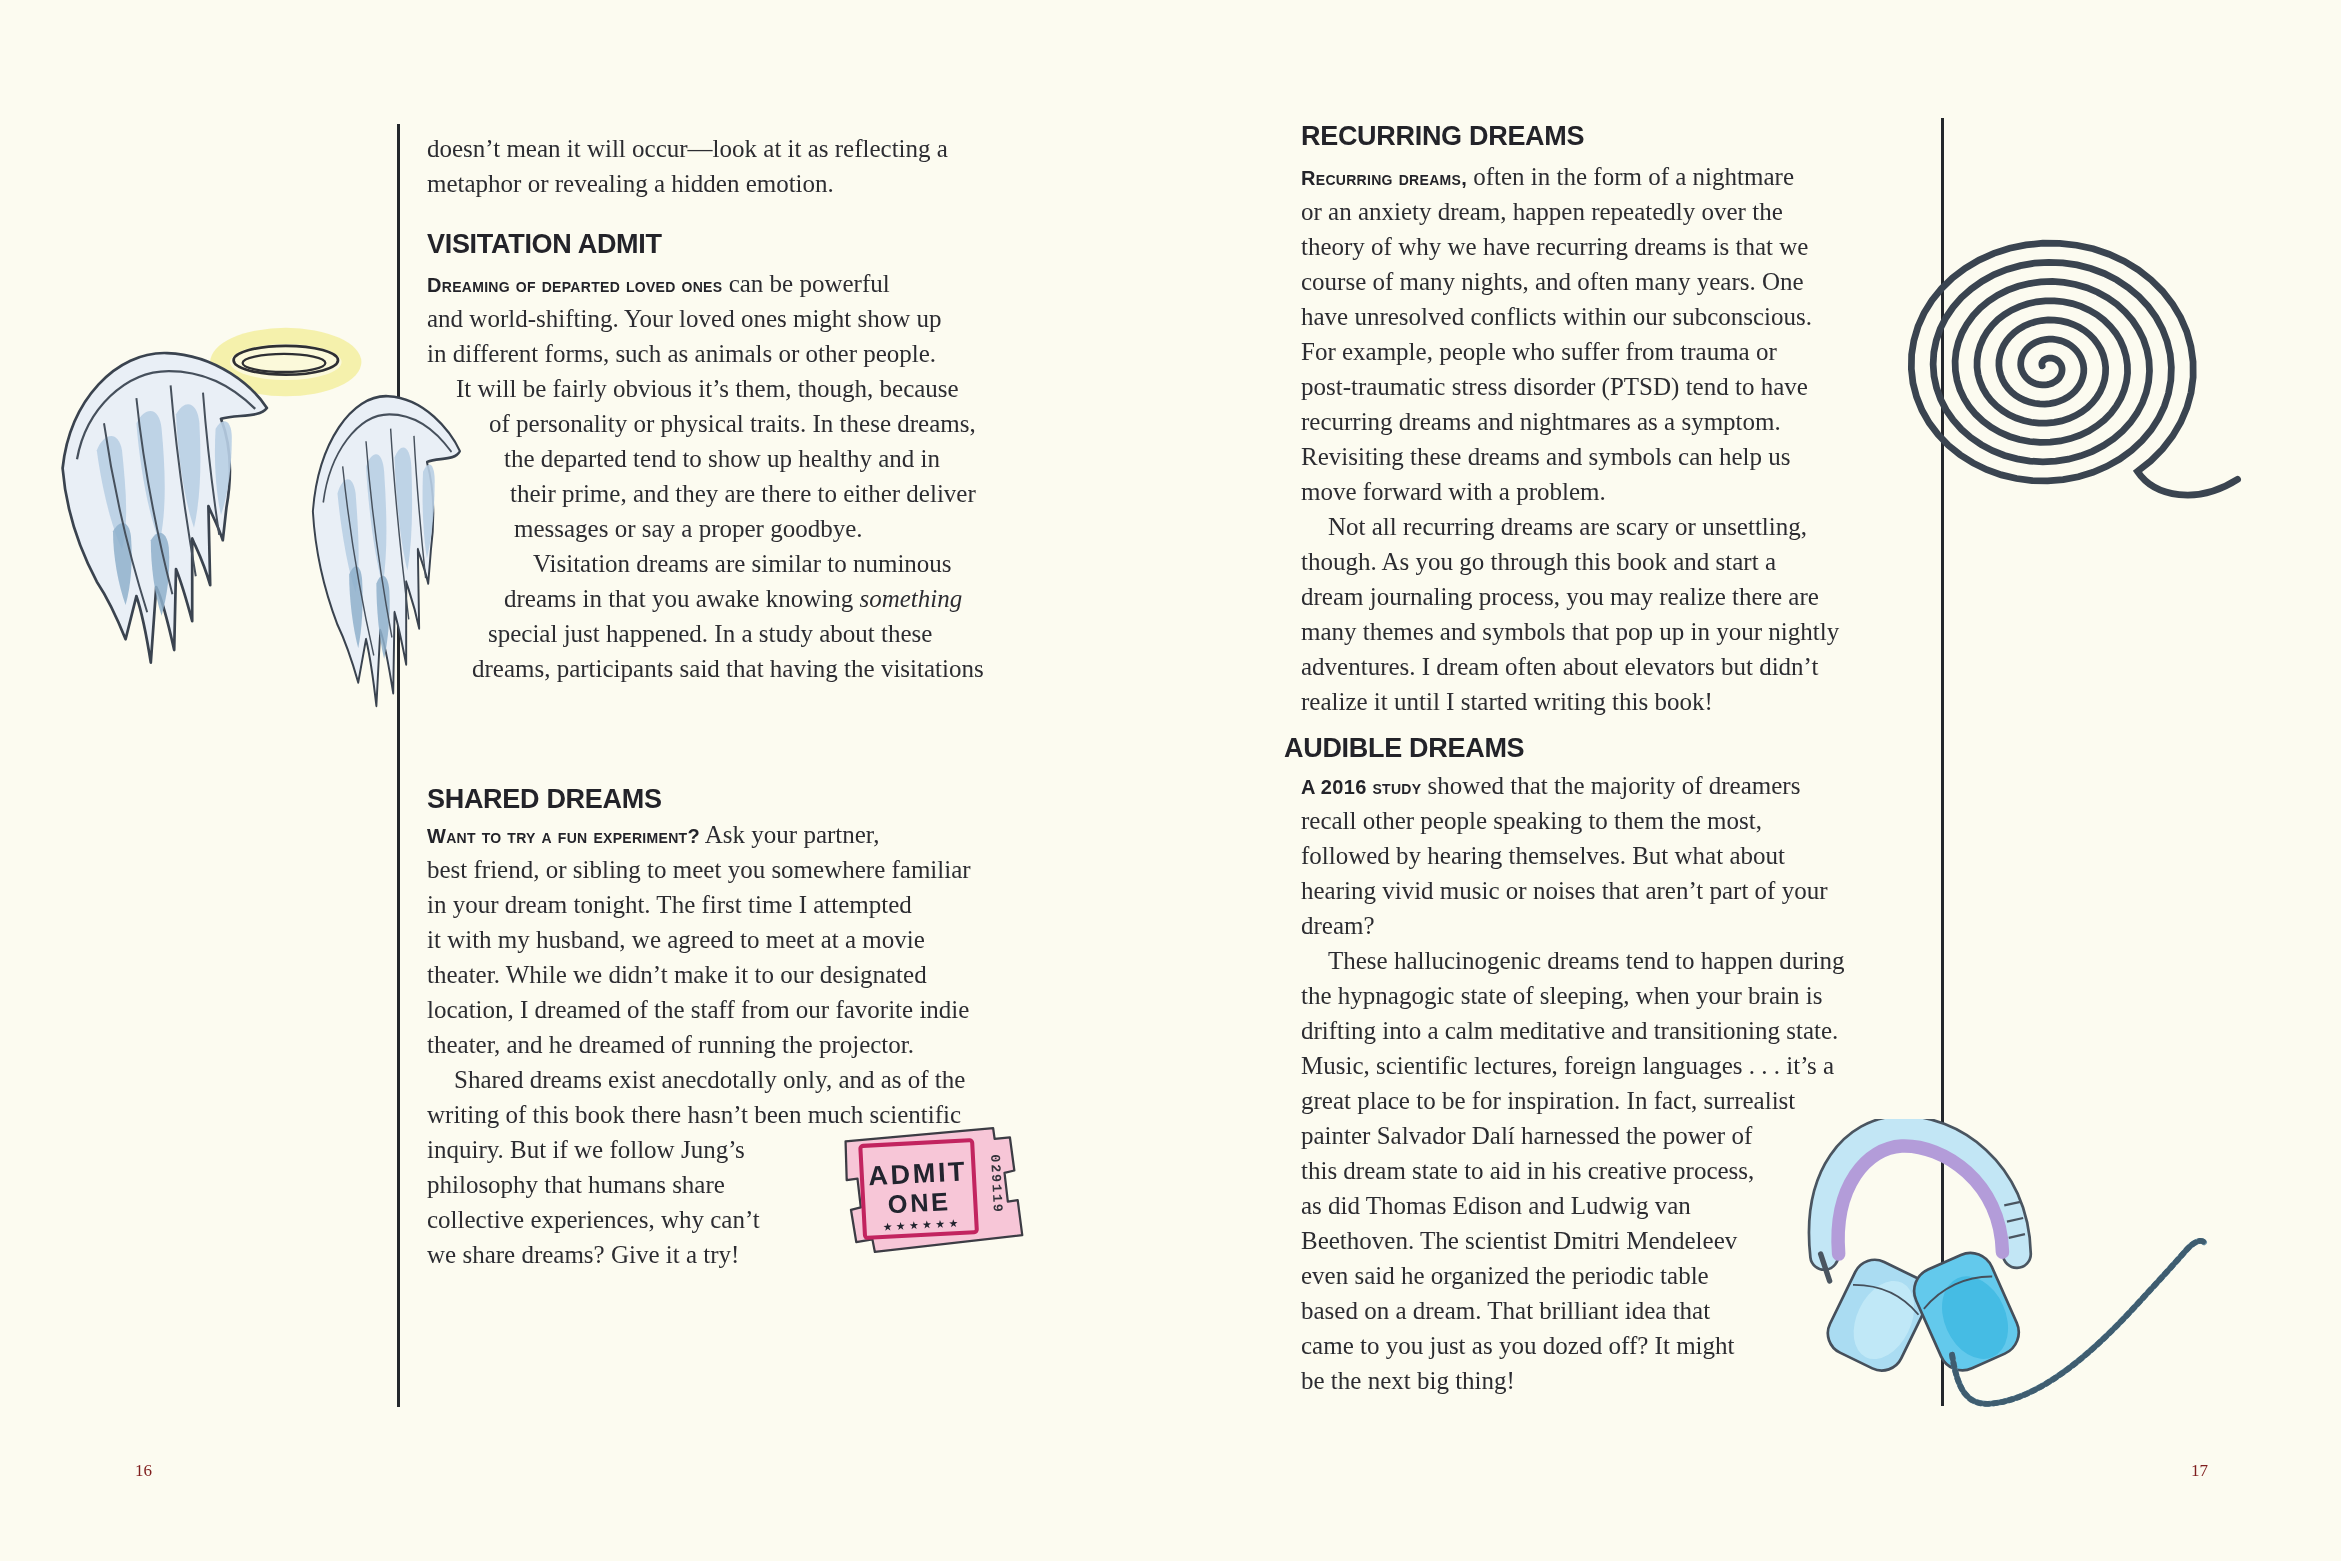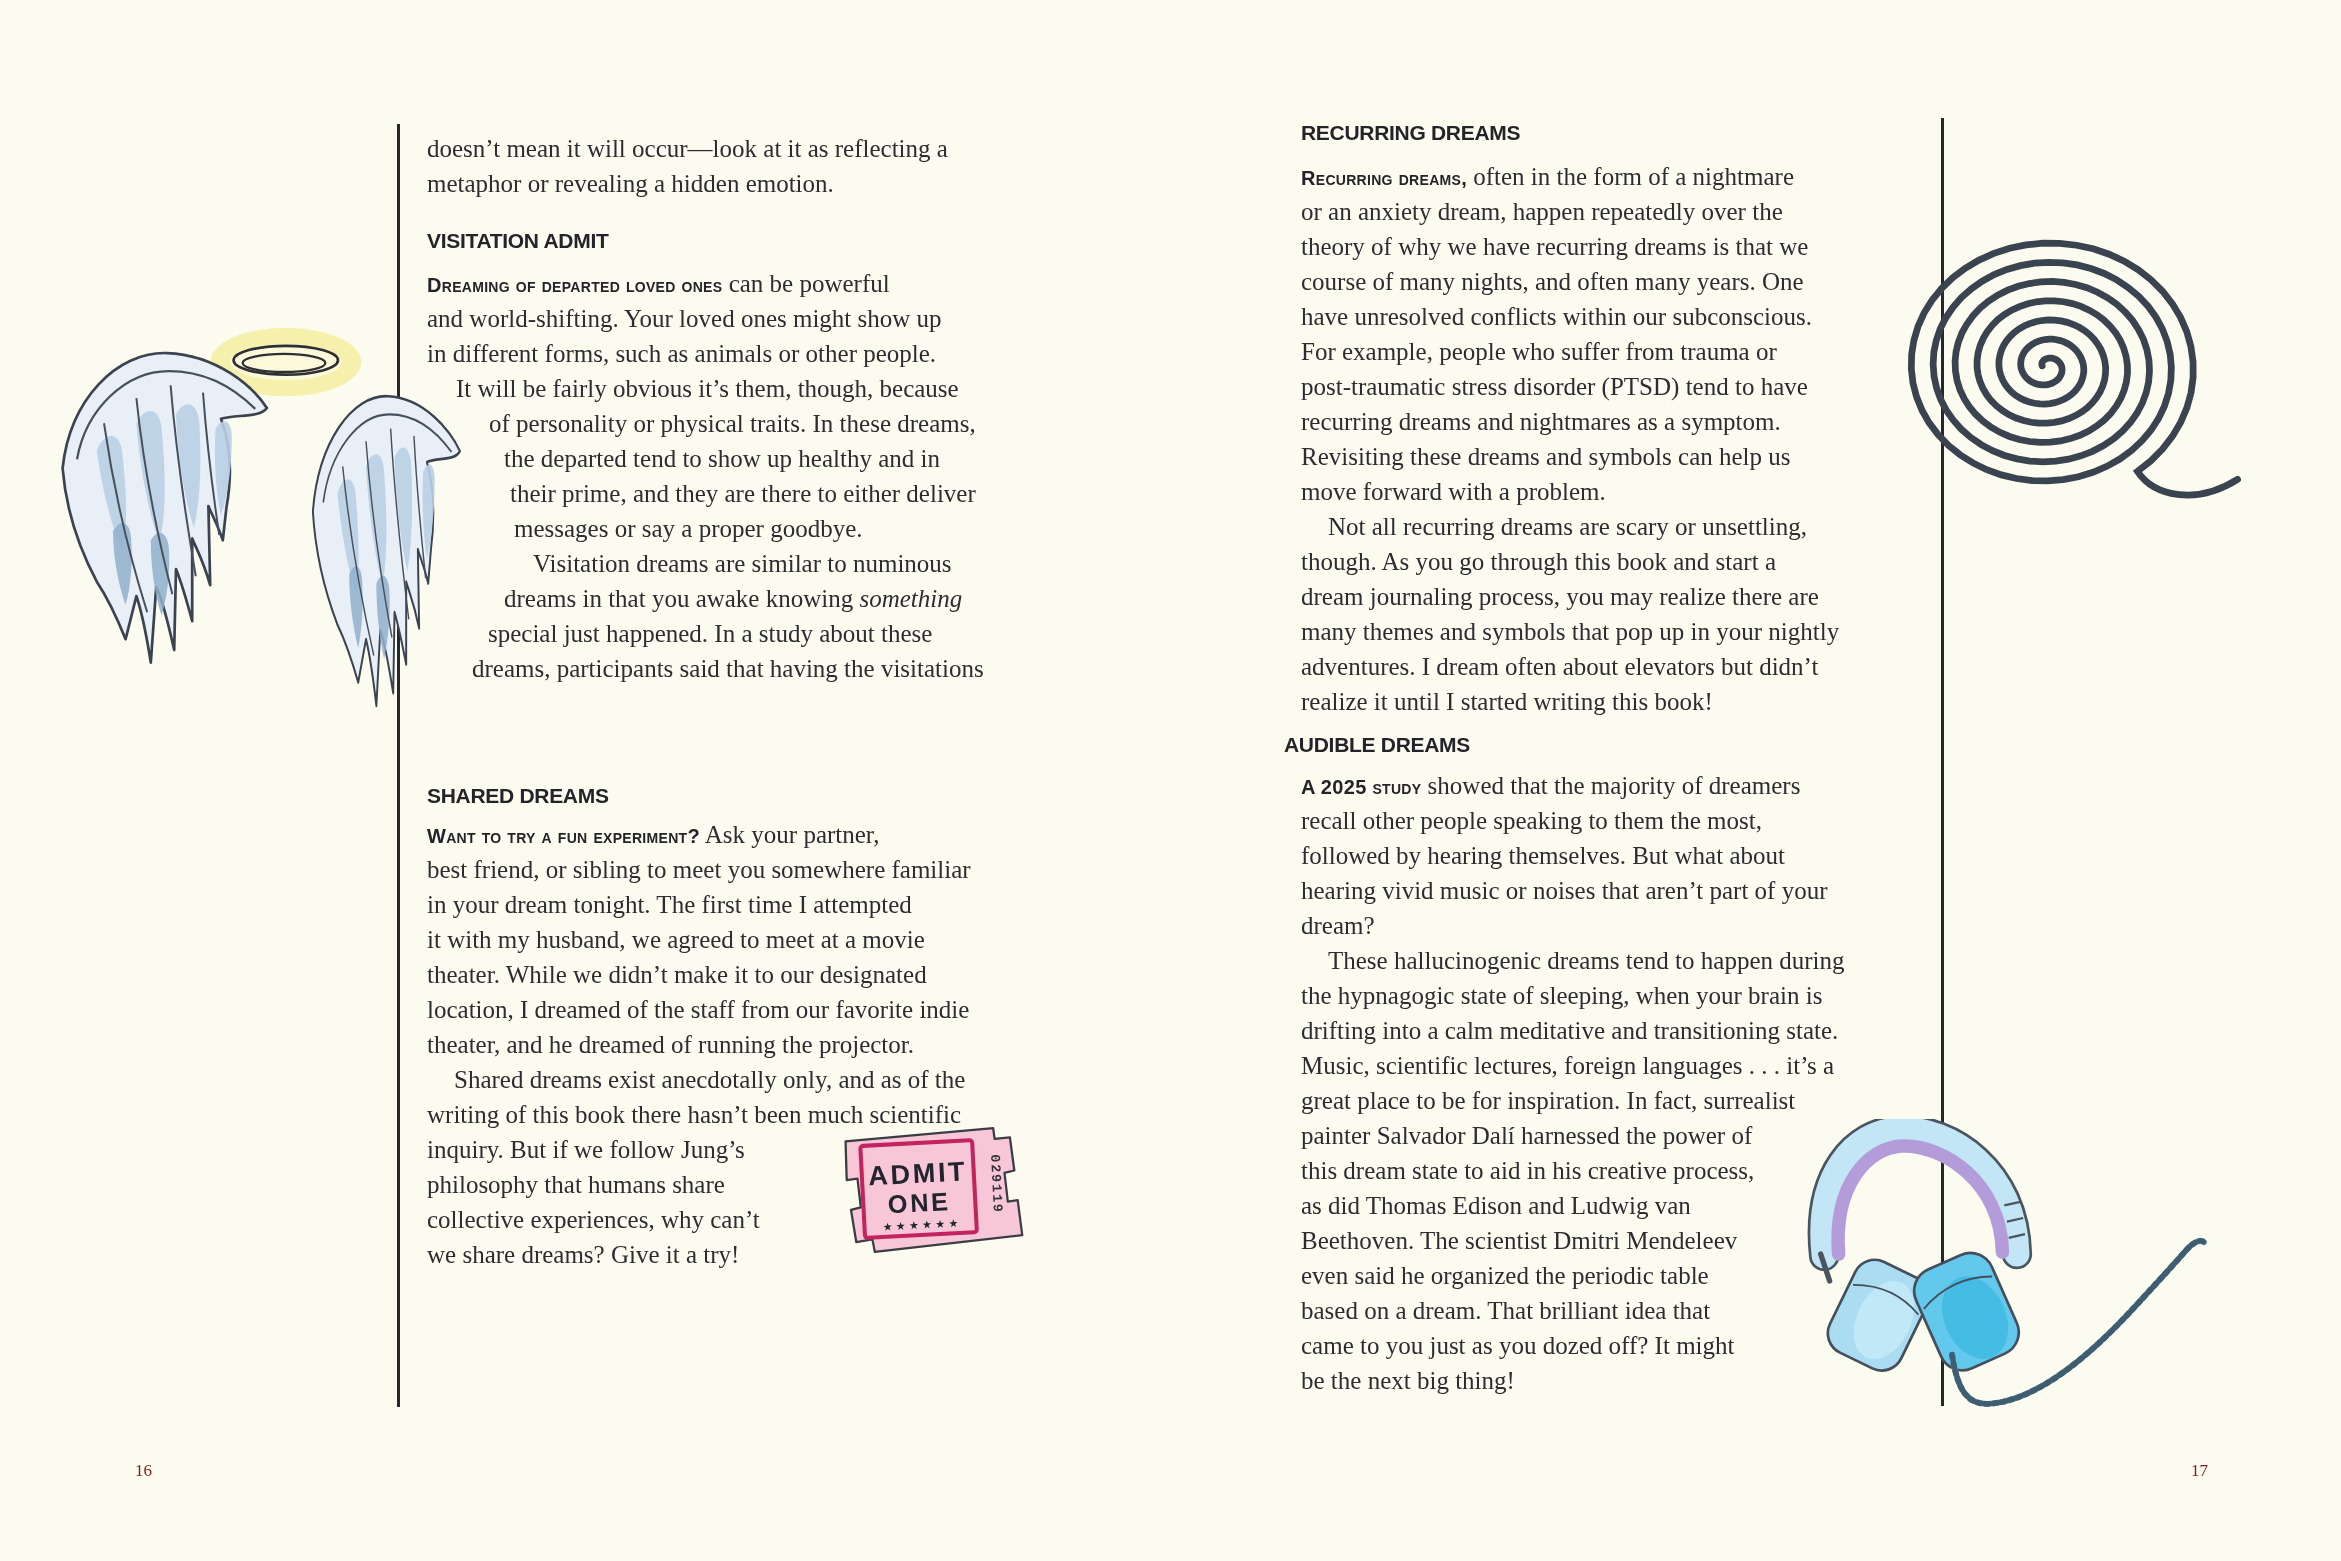--- a/index.html
+++ b/index.html
@@ -2,21 +2,21 @@
 <html style="font-size:14.4px"><head>
 <meta charset="utf-8">
 <style>
   html,body{margin:0;padding:0;background:#d9d9d4;}
   .page{position:relative;width:2342px;height:1561px;background:#fcfbf0;overflow:hidden;
         font-family:"Liberation Serif",serif;color:#2c2c31;}
   .rule{position:absolute;width:2.7px;background:#24272c;}
   .col{position:absolute;width:636px;font-size:25px;line-height:35px;}
   .bl{height:35px;white-space:nowrap;}
   .sect{position:absolute;margin:0;font-family:"Liberation Sans",sans-serif;font-weight:700;
-        font-size:21px;letter-spacing:-0.3px;color:#232329;}
+        font-size:27px;letter-spacing:-0.3px;color:#232329;}
   .lead{font-family:"Liberation Sans",sans-serif;font-weight:700;font-variant:small-caps;
         font-size:20px;letter-spacing:0.3px;color:#232329;}
   .pagenum{position:absolute;font-size:17px;color:#7f1d1d;}
   .art{position:absolute;}
 </style>
 </head>
 <body>
 
 <div class="page">
 
@@ -150,21 +150,21 @@
     <div class="bl">though. As you go through this book and start a</div>
     <div class="bl">dream journaling process, you may realize there are</div>
     <div class="bl">many themes and symbols that pop up in your nightly</div>
     <div class="bl">adventures. I dream often about elevators but didn’t</div>
     <div class="bl">realize it until I started writing this book!</div>
   </div>
 
   <h2 class="sect" style="left:1284px;top:733px;">AUDIBLE DREAMS</h2>
 
   <div class="col" style="left:1301px;top:768px;">
-    <div class="bl"><span class="lead">A 2025 study</span><span> showed that the majority of dreamers</span></div>
+    <div class="bl"><span class="lead">A 2016 study</span><span> showed that the majority of dreamers</span></div>
     <div class="bl">recall other people speaking to them the most,</div>
     <div class="bl">followed by hearing themselves. But what about</div>
     <div class="bl">hearing vivid music or noises that aren’t part of your</div>
     <div class="bl">dream?</div>
     <div class="bl" style="padding-left:27px">These hallucinogenic dreams tend to happen during</div>
     <div class="bl">the hypnagogic state of sleeping, when your brain is</div>
     <div class="bl">drifting into a calm meditative and transitioning state.</div>
     <div class="bl">Music, scientific lectures, foreign languages . . . it’s a</div>
     <div class="bl">great place to be for inspiration. In fact, surrealist</div>
     <div class="bl">painter Salvador Dalí harnessed the power of</div>

